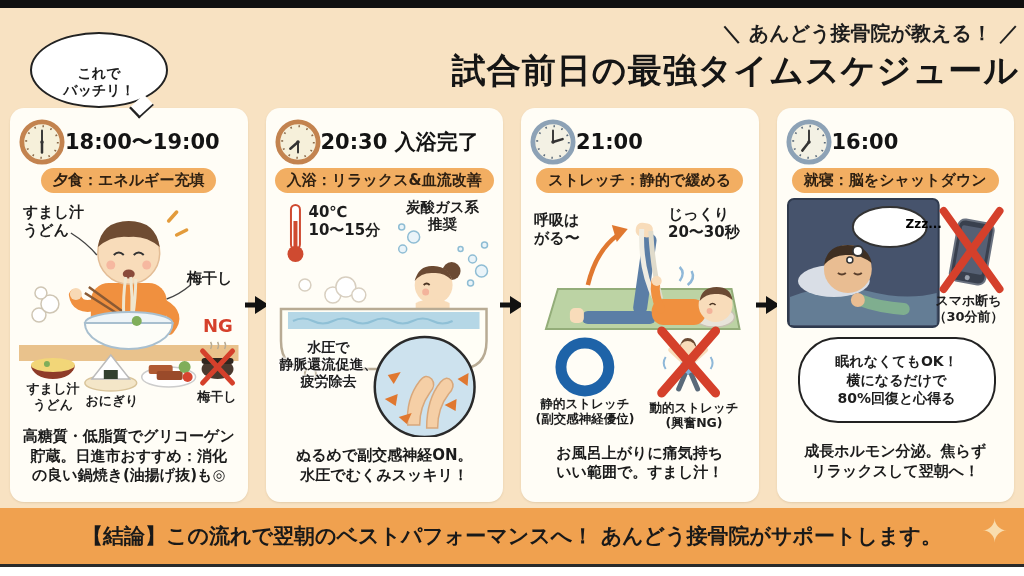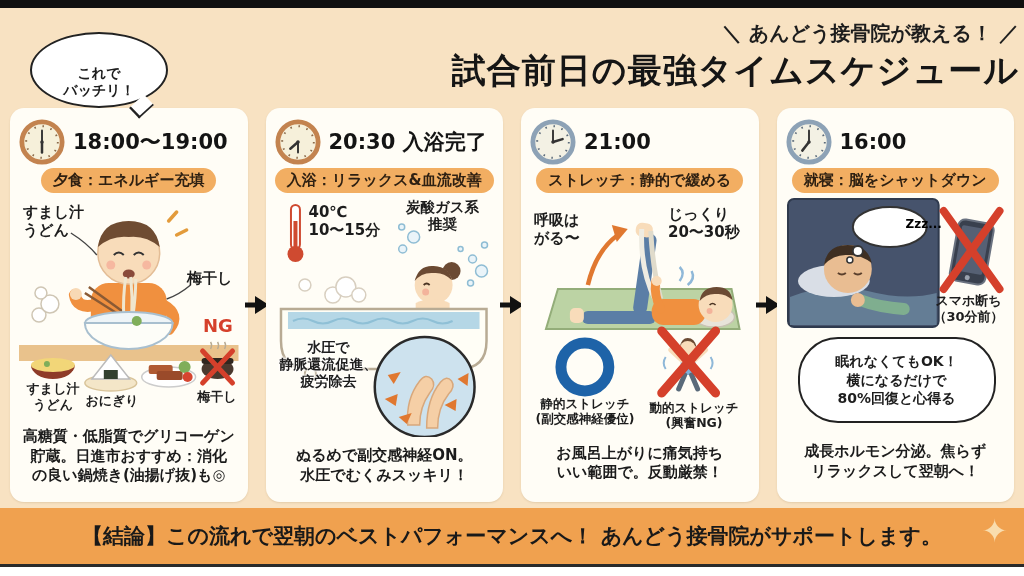--- a/index.html
+++ b/index.html
@@ -20,21 +20,21 @@
   .tagline{font-size:20px;font-weight:800;}
   .title{font-size:34px;font-weight:900;letter-spacing:1px;margin-top:1px;color:#151515;}
 
   
   .panels{height:394px;flex:none;display:flex;padding:0 10px;}
   .panel{flex:1;background:#fffdf6;border-radius:14px;padding:8px 9px;display:flex;flex-direction:column;
          box-shadow:0 1px 2px rgba(120,90,40,.15);min-width:0;}
   .arrowcol{width:18px;flex:none;display:flex;align-items:center;justify-content:center;overflow:visible;}
   .arrow{width:26px;height:22px;flex:none;}
 
-  .clock-row{height:52px;flex:none;display:flex;align-items:center;gap:8px;}
+  .clock-row{height:52px;flex:none;display:flex;align-items:center;gap:0;}
   .clock{width:46px;height:46px;flex:none;}
   .time{font-size:21px;font-weight:900;white-space:nowrap;color:#141414;}
   .badge{flex:none;width:fit-content;max-width:100%;margin:0 auto 4px;background:#f2ae62;color:#2e2012;
          border-radius:15px;padding:3px 12px;font-size:15px;font-weight:800;white-space:nowrap;}
   .illus{position:relative;flex:none;overflow:hidden;}
   .illus svg.scene{position:absolute;left:0;top:0;width:100%;height:100%;}
   .p1i{height:222px;}.p2i{height:240px;}.p3i{height:235px;}.p4i{height:232px;}
   .caption{flex:1;display:flex;align-items:center;justify-content:center;text-align:center;
            font-size:15px;font-weight:800;line-height:1.3;white-space:pre-line;color:#1b1b1b;}
 
@@ -281,21 +281,21 @@
         <div class="lbl" style="left:4px;top:14px;">呼吸は
 がる〜</div>
         <div class="lbl" style="left:138px;top:8px;">じっくり
 20〜30秒</div>
         <div class="lbl small center" style="left:112px;top:203px;width:104px;font-size:12.5px;">動的ストレッチ
 (興奮NG)</div>
         <div class="lbl small center" style="left:0px;top:199px;width:110px;font-size:12.5px;">静的ストレッチ
 (副交感神経優位)</div>
       </div>
       <div class="caption">お風呂上がりに痛気持ち
-いい範囲で。反動厳禁！</div>
+いい範囲で。すまし汁！</div>
     </section>
 
     <div class="arrowcol">
       <svg class="arrow" viewBox="0 0 26 22">
         <path d="M1 11 H13" stroke="#111" stroke-width="5"></path>
           <polygon points="11,2 25,11 11,20" fill="#111"></polygon>
       </svg>
     </div>
 
     <section class="panel">

